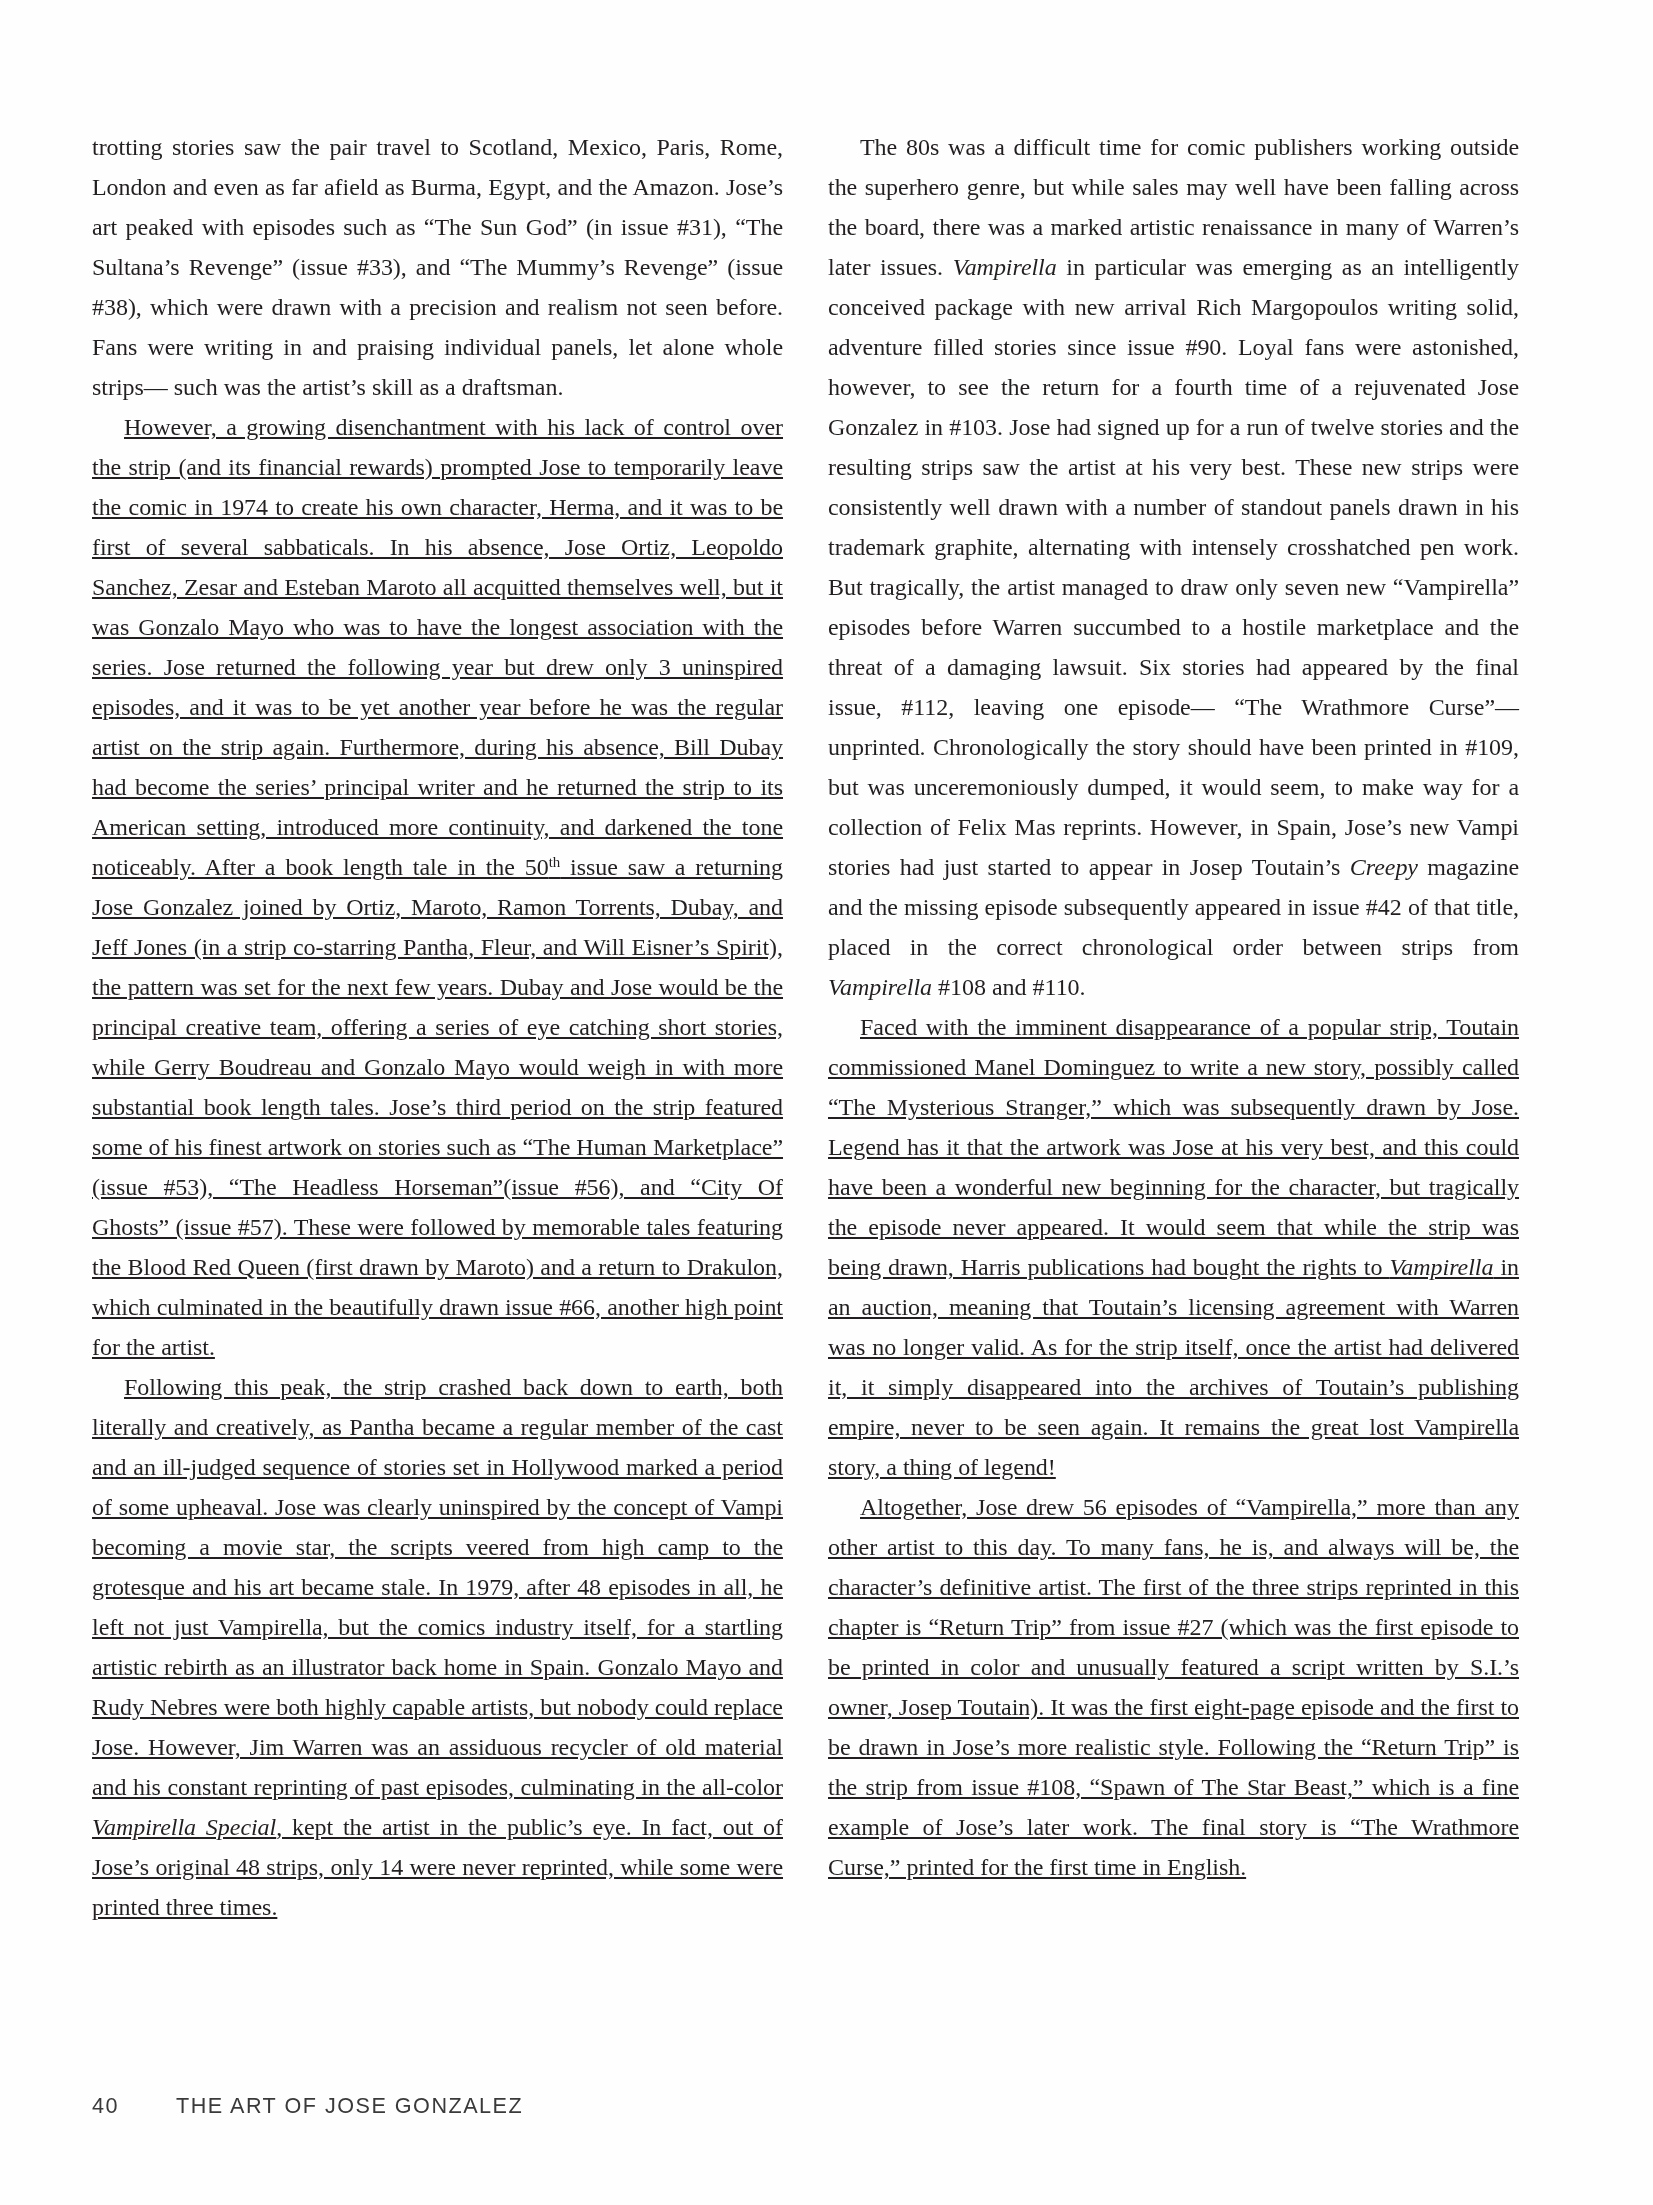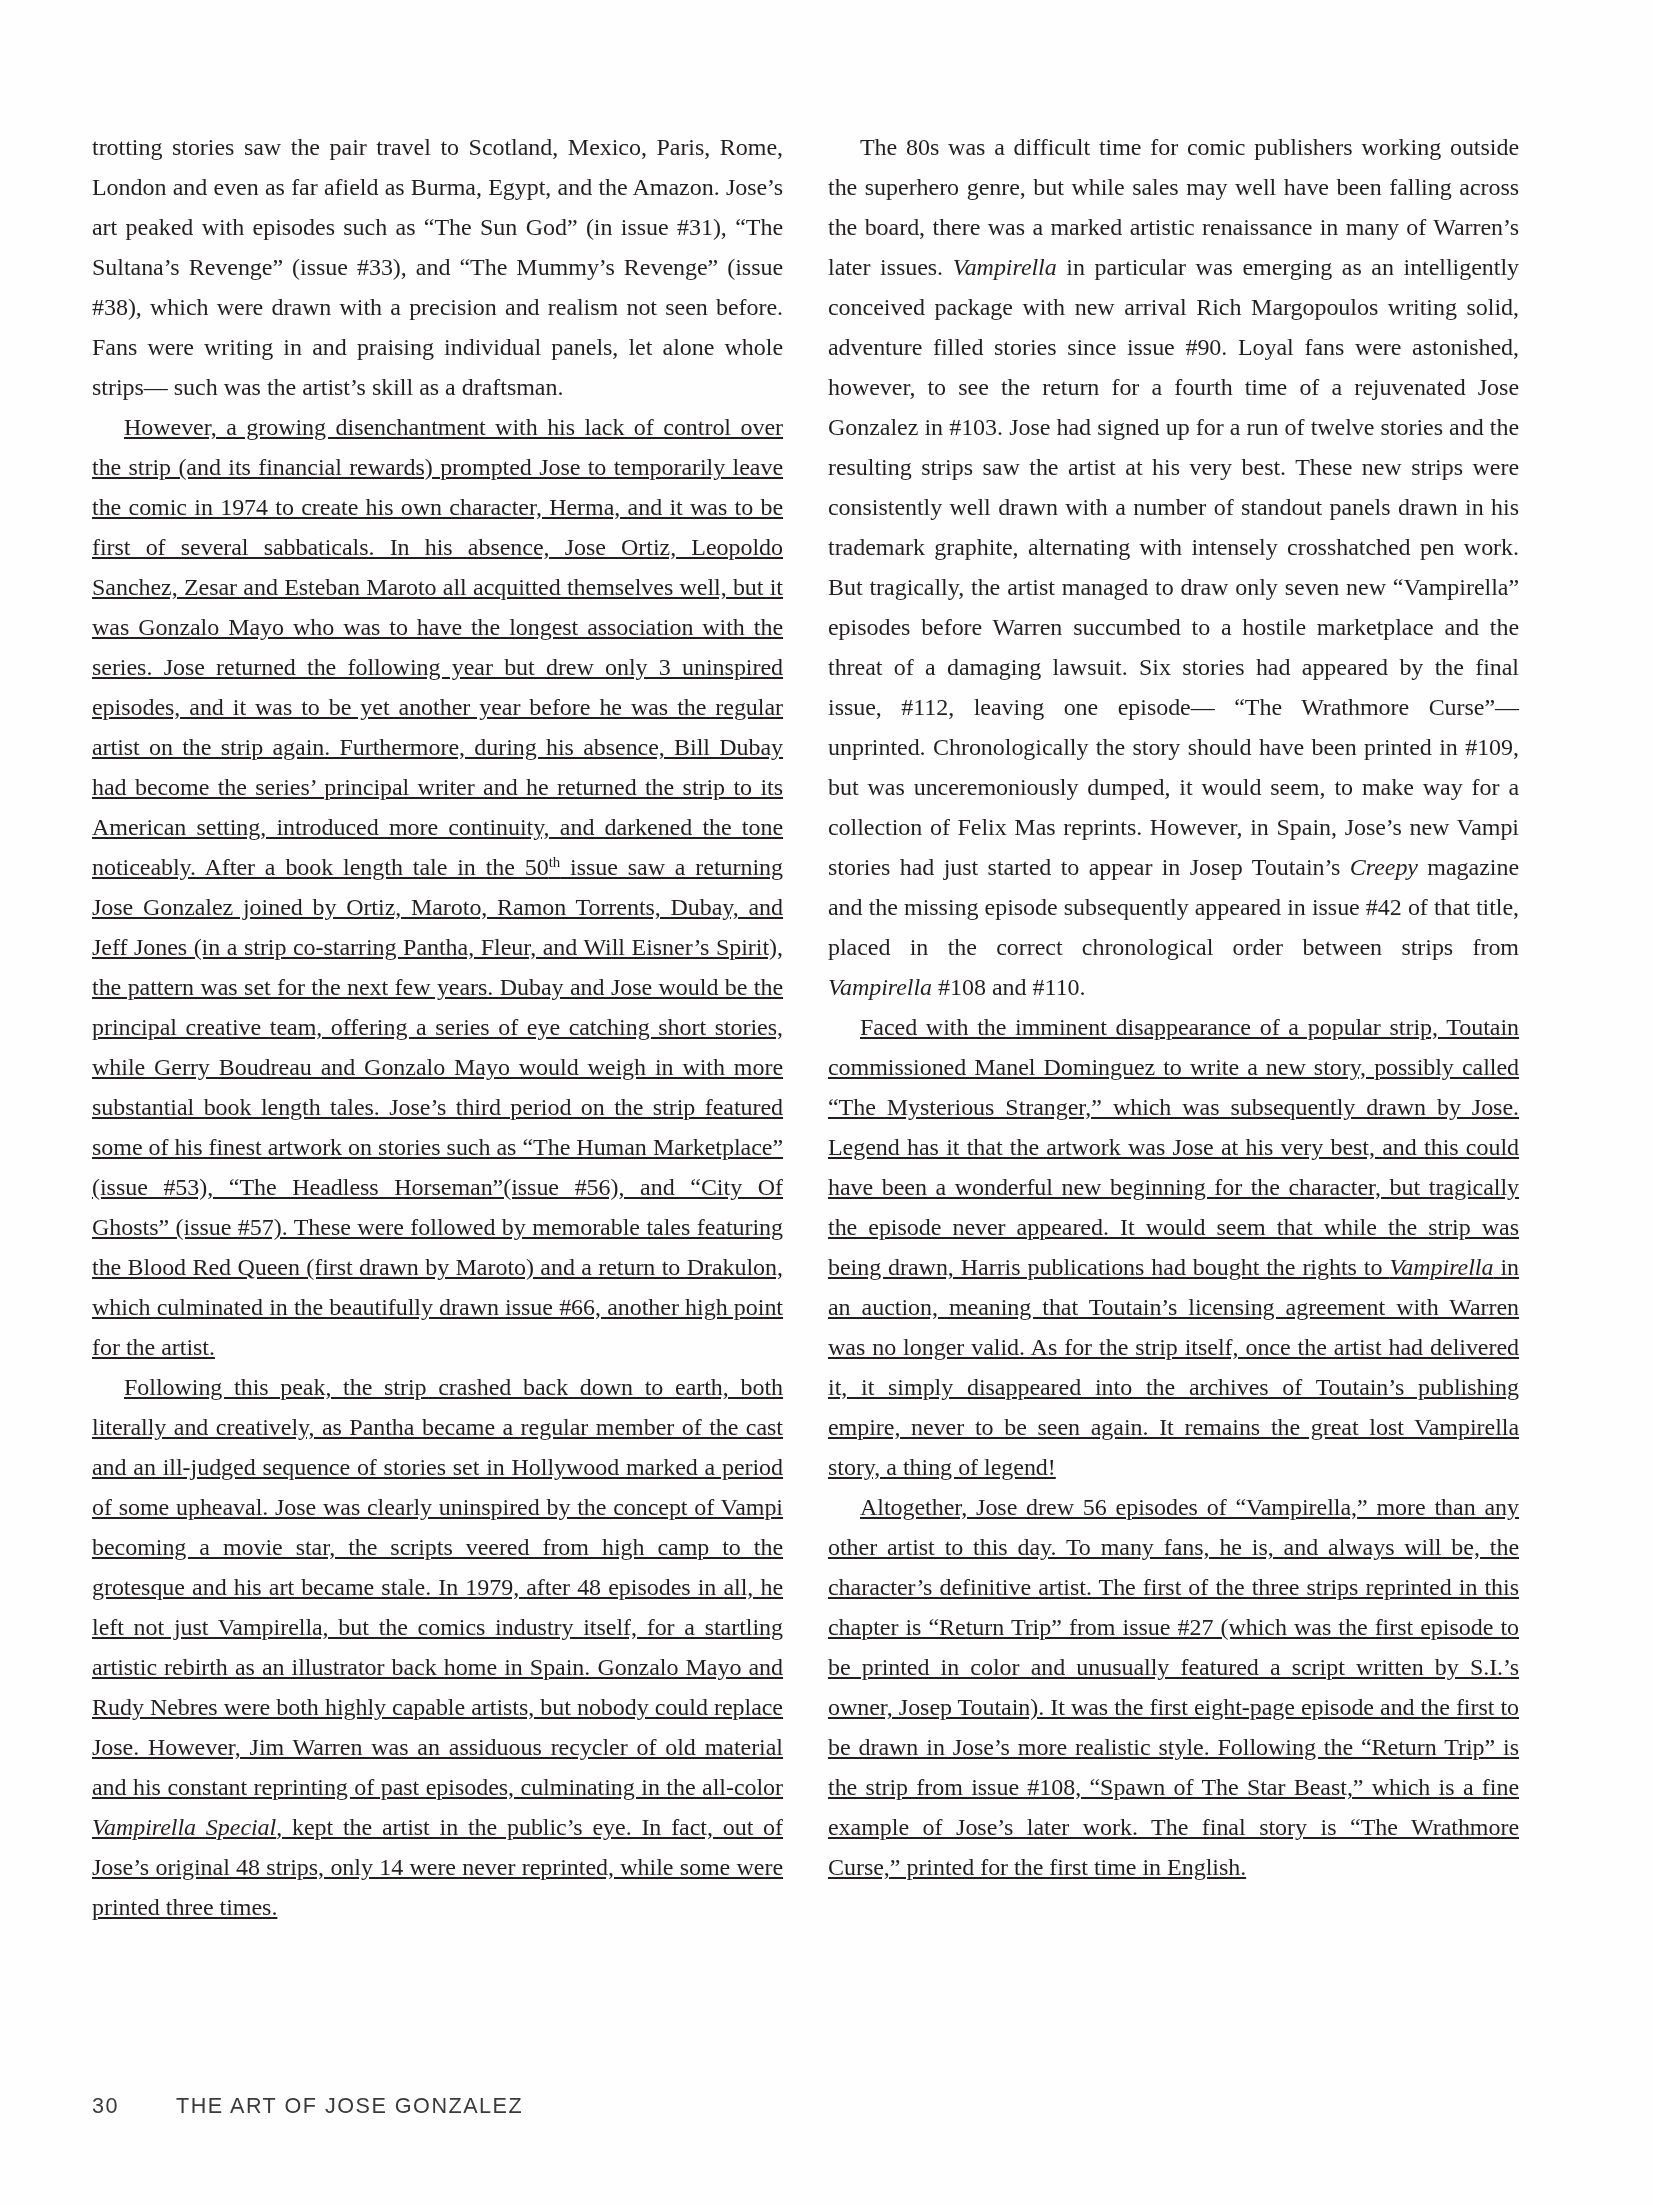--- a/index.html
+++ b/index.html
@@ -98,18 +98,18 @@
 
     <div class="col">
         <p class="indent"><span>The 80s was a difficult time for comic publishers working outside the superhero genre, but while sales may well have been falling across the board, there was a marked artistic renaissance in many of Warren’s later issues. </span><em>Vampirella</em><span> in particular was emerging as an intelligently conceived package with new arrival Rich Margopoulos writing solid, adventure filled stories since issue #90. Loyal fans were astonished, however, to see the return for a fourth time of a rejuvenated Jose Gonzalez in #103. Jose had signed up for a run of twelve stories and the resulting strips saw the artist at his very best. These new strips were consistently well drawn with a number of standout panels drawn in his trademark graphite, alternating with intensely crosshatched pen work. But tragically, the artist managed to draw only seven new “Vampirella” episodes before Warren succumbed to a hostile marketplace and the threat of a damaging lawsuit. Six stories had appeared by the final issue, #112, leaving one episode— “The Wrathmore Curse”— unprinted. Chronologically the story should have been printed in #109, but was unceremoniously dumped, it would seem, to make way for a collection of Felix Mas reprints. However, in Spain, Jose’s new Vampi stories had just started to appear in Josep Toutain’s </span><em>Creepy</em><span> magazine and the missing episode subsequently appeared in issue #42 of that title, placed in the correct chronological order between strips from </span><em>Vampirella</em><span> #108 and #110.</span></p>
         <p class="indent"><span>Faced with the imminent disappearance of a popular strip, Toutain commissioned Manel Dominguez to write a new story, possibly called “The Mysterious Stranger,” which was subsequently drawn by Jose. Legend has it that the artwork was Jose at his very best, and this could have been a wonderful new beginning for the character, but tragically the episode never appeared. It would seem that while the strip was being drawn, Harris publications had bought the rights to </span><em>Vampirella</em><span> in an auction, meaning that Toutain’s licensing agreement with Warren was no longer valid. As for the strip itself, once the artist had delivered it, it simply disappeared into the archives of Toutain’s publishing empire, never to be seen again. It remains the great lost Vampirella story, a thing of legend!</span></p>
         <p class="indent"><span>Altogether, Jose drew 56 episodes of “Vampirella,” more than any other artist to this day. To many fans, he is, and always will be, the character’s definitive artist. The first of the three strips reprinted in this chapter is “Return Trip” from issue #27 (which was the first episode to be printed in color and unusually featured a script written by S.I.’s owner, Josep Toutain). It was the first eight-page episode and the first to be drawn in Jose’s more realistic style. Following the “Return Trip” is the strip from issue #108, “Spawn of The Star Beast,” which is a fine example of Jose’s later work. The final story is “The Wrathmore Curse,” printed for the first time in English.</span></p>
       </div>
 
   </div>
 
   <div class="footer">
-    <span class="page-num">30</span>
+    <span class="page-num">40</span>
     <span class="book-title">THE ART OF JOSE GONZALEZ</span>
   </div>
 
 </div>
 
 
 </body></html>

